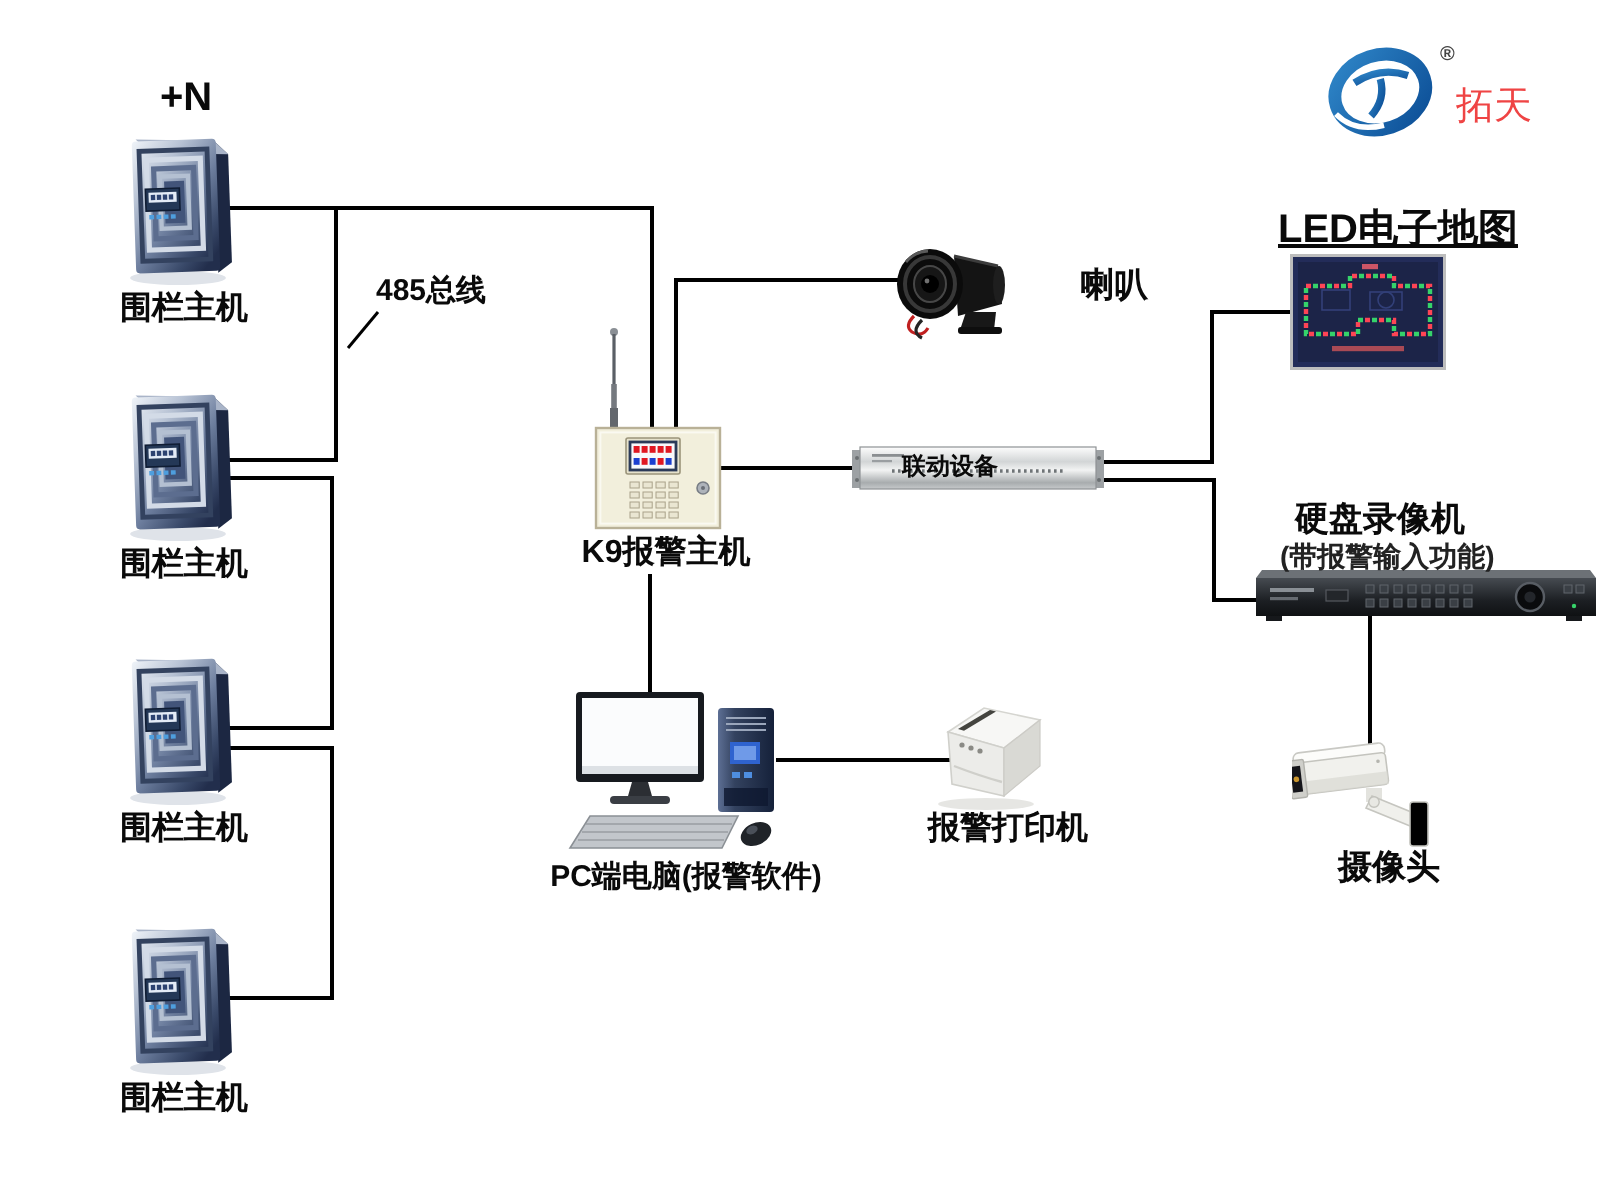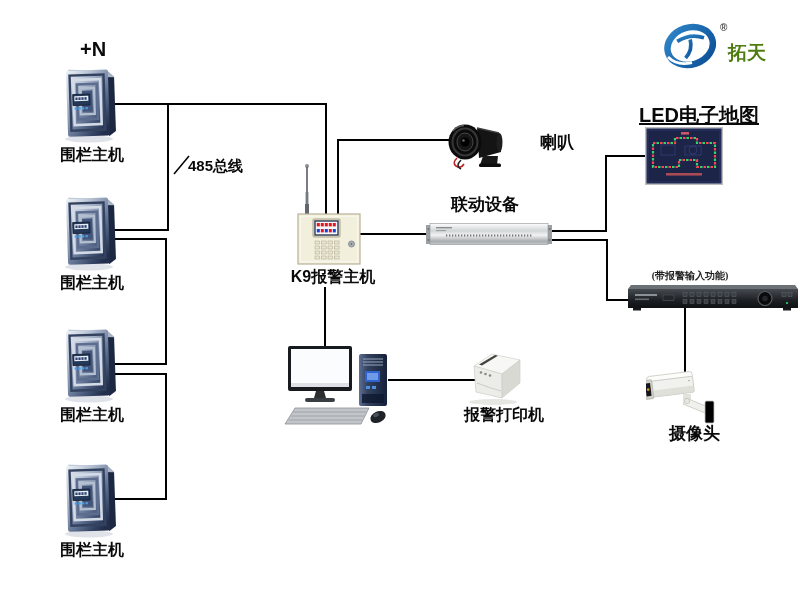--- a/index.html
+++ b/index.html
@@ -5,35 +5,35 @@
   html,body{margin:0;padding:0;background:#fff;}
   #stage{position:relative;width:800px;height:600px;background:#ffffff;overflow:hidden;
          font-family:"Liberation Sans","DejaVu Sans",sans-serif;}
   svg{display:block;}
   .abs{position:absolute;}
   .wires{position:absolute;left:0;top:0;pointer-events:none;}
   .lbl{position:absolute;font-weight:bold;color:#0a0a0a;white-space:nowrap;line-height:1.15;}
   .ctr{text-align:center;}
   .lbl-fence{font-size:16px;width:76px;}
   .lbl-plusn{font-size:20px;}
-  .lbl-bus{font-size:15px;margin-top:20px;}
+  .lbl-bus{font-size:15px;}
   .lbl-k9{font-size:16px;width:96px;}
   .lbl-speaker{font-size:17px;padding-left:24px;}
-  .lbl-linkage{font-size:17px;}
+  .lbl-linkage{font-size:12px;margin-top:32px;}
   .lbl-led{font-size:20px;text-decoration:underline;}
   .lbl-dvr{font-size:17px;width:100px;}
-  .lbl-dvrnote{font-size:10px;width:100px;font-weight:bold;color:#222;font-family:Liberation Serif, serif;}
+  .lbl-dvrnote{font-size:14px;width:100px;font-weight:bold;color:#222;}
   .lbl-camera{font-size:17px;}
   .lbl-pc{font-size:15px;width:170px;}
   .lbl-printer{font-size:16px;}
   .lbl-title{font-size:25px;width:390px;color:#ee1111;letter-spacing:0.5px;}
   .logo{position:absolute;left:664px;top:22px;width:130px;height:52px;}
   .logo .swirl{position:absolute;left:0;top:0;}
   .logo .reg{position:absolute;left:56px;top:0;font-size:10px;font-weight:bold;color:#444;}
-  .logo .brand{position:absolute;left:64px;top:18px;font-size:19px;font-weight:bold;color:#4d7c0f;}
+  .logo .brand{position:absolute;left:64px;top:18px;font-size:19px;font-weight:normal;color:#ef4444;}
 </style>
 </head>
 <body>
 
 <div id="stage">
 
   <svg width="0" height="0" style="position:absolute">
     <defs>
       <linearGradient id="fhG" x1="0" y1="0" x2="0.8" y2="1">
         <stop offset="0" stop-color="#f0f4f9"></stop>
@@ -331,17 +331,19 @@
 
   <div class="lbl lbl-fence ctr" style="left:54px;top:146px">围栏主机</div>
   <div class="lbl lbl-fence ctr" style="left:54px;top:274px">围栏主机</div>
   <div class="lbl lbl-fence ctr" style="left:54px;top:406px">围栏主机</div>
   <div class="lbl lbl-fence ctr" style="left:54px;top:541px">围栏主机</div>
 
   <div class="lbl lbl-k9 ctr" style="left:285px;top:268px">K9报警主机</div>
   <div class="lbl lbl-speaker" style="left:516px;top:133px">喇叭</div>
   <div class="lbl lbl-linkage" style="left:451px;top:195px">联动设备</div>
   <div class="lbl lbl-led" style="left:639px;top:104px">LED电子地图</div>
+  <div class="lbl lbl-dvr ctr" style="left:640px;top:250px">硬盘录像机</div>
   <div class="lbl lbl-dvrnote ctr" style="left:640px;top:270px">(带报警输入功能)</div>
   <div class="lbl lbl-camera" style="left:669px;top:424px">摄像头</div>
+  <div class="lbl lbl-pc ctr" style="left:258px;top:430px">PC端电脑(报警软件)</div>
   <div class="lbl lbl-printer" style="left:464px;top:406px">报警打印机</div>
 
 </div>
 
 </body></html>

